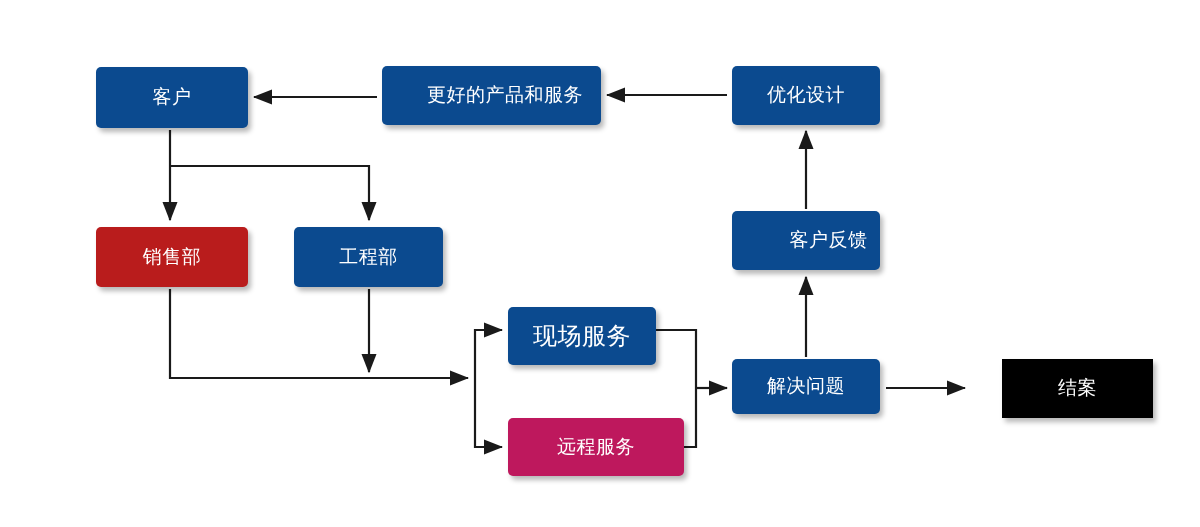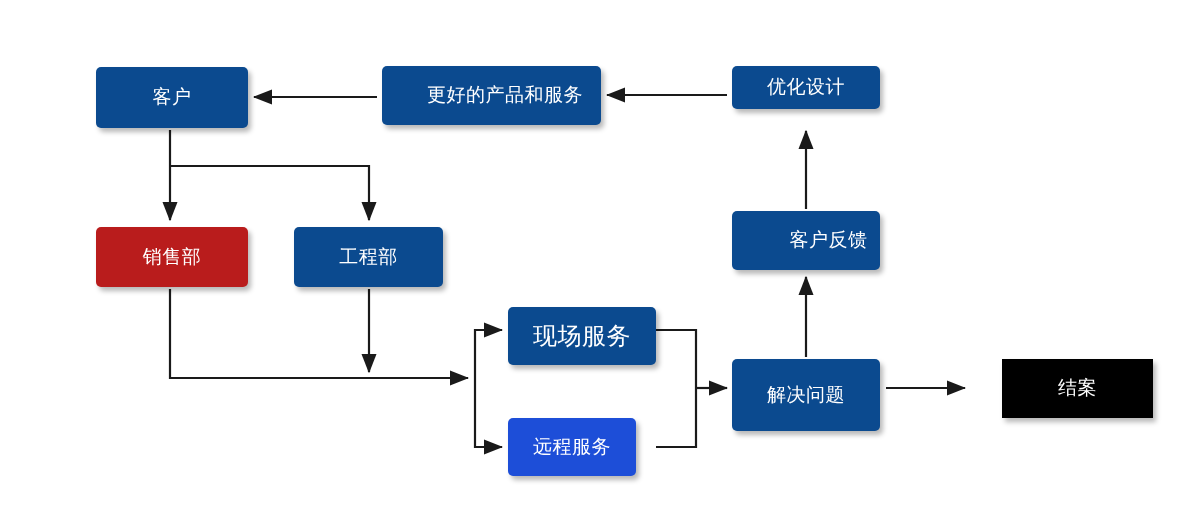--- a/index.html
+++ b/index.html
@@ -74,39 +74,39 @@
       </g>
   </svg>
 
   <div id="node-layer">
       <div class="node" style="left: 96px; top: 67px; width: 152px; height: 61px; background: rgb(11, 74, 143); color: rgb(255, 255, 255); border-radius: 5px; font-size: 19px;">
         <span class="node-label">客户</span>
       </div>
       <div class="node" style="left: 382px; top: 66px; width: 219px; height: 59px; background: rgb(11, 74, 143); color: rgb(255, 255, 255); border-radius: 5px; font-size: 19px; padding-left: 27px;">
         <span class="node-label">更好的产品和服务</span>
       </div>
-      <div class="node" style="left: 732px; top: 66px; width: 148px; height: 43px; background: rgb(11, 74, 143); color: rgb(255, 255, 255); border-radius: 5px; font-size: 19px;">
+      <div class="node" style="left: 732px; top: 66px; width: 148px; height: 59px; background: rgb(11, 74, 143); color: rgb(255, 255, 255); border-radius: 5px; font-size: 19px;">
         <span class="node-label">优化设计</span>
       </div>
       <div class="node" style="left: 96px; top: 227px; width: 152px; height: 60px; background: #b91c1c; color: rgb(255, 255, 255); border-radius: 5px; font-size: 19px;">
         <span class="node-label">销售部</span>
       </div>
       <div class="node" style="left: 294px; top: 227px; width: 149px; height: 60px; background: rgb(11, 74, 143); color: rgb(255, 255, 255); border-radius: 5px; font-size: 19px;">
         <span class="node-label">工程部</span>
       </div>
       <div class="node" style="left: 508px; top: 300px; width: 148px; height: 58px; background: rgb(11, 74, 143); color: rgb(255, 255, 255); border-radius: 5px; font-size: 24px; margin-top: 7px;">
         <span class="node-label">现场服务</span>
       </div>
-      <div class="node" style="left: 508px; top: 418px; width: 128px; height: 58px; background: #1d4ed8; color: rgb(255, 255, 255); border-radius: 5px; font-size: 19px;">
+      <div class="node" style="left: 508px; top: 418px; width: 176px; height: 58px; background: #be185d; color: rgb(255, 255, 255); border-radius: 5px; font-size: 19px;">
         <span class="node-label">远程服务</span>
       </div>
       <div class="node" style="left: 732px; top: 211px; width: 148px; height: 59px; background: rgb(11, 74, 143); color: rgb(255, 255, 255); border-radius: 5px; font-size: 19px; padding-left: 45px;">
         <span class="node-label">客户反馈</span>
       </div>
-      <div class="node" style="left: 732px; top: 359px; width: 148px; height: 72px; background: rgb(11, 74, 143); color: rgb(255, 255, 255); border-radius: 5px; font-size: 19px;">
+      <div class="node" style="left: 732px; top: 359px; width: 148px; height: 55px; background: rgb(11, 74, 143); color: rgb(255, 255, 255); border-radius: 5px; font-size: 19px;">
         <span class="node-label">解决问题</span>
       </div>
       <div class="node" style="left: 970px; top: 359px; width: 151px; height: 59px; background: #000000; color: rgb(255, 255, 255); border-radius: 0; font-size: 19px; margin-left: 32px;">
         <span class="node-label">结案</span>
       </div>
     </div>
 
 </div>
 
 </body></html>

